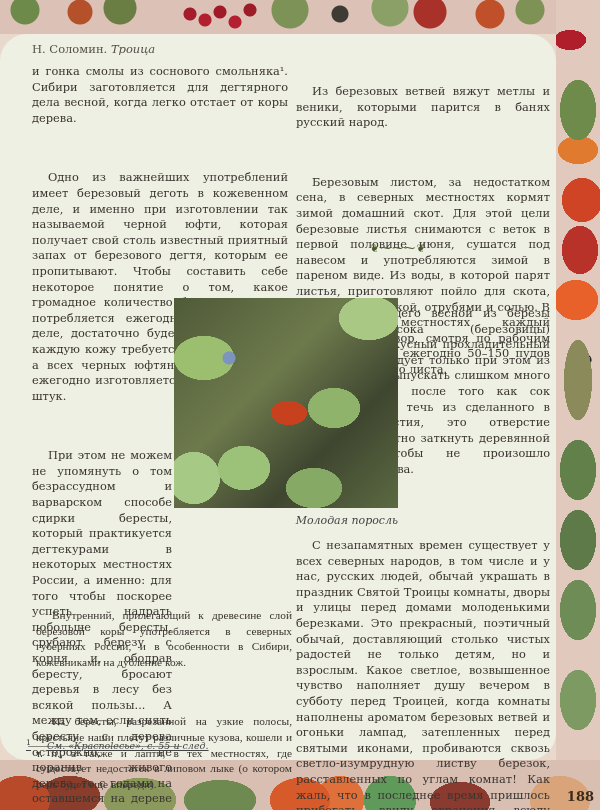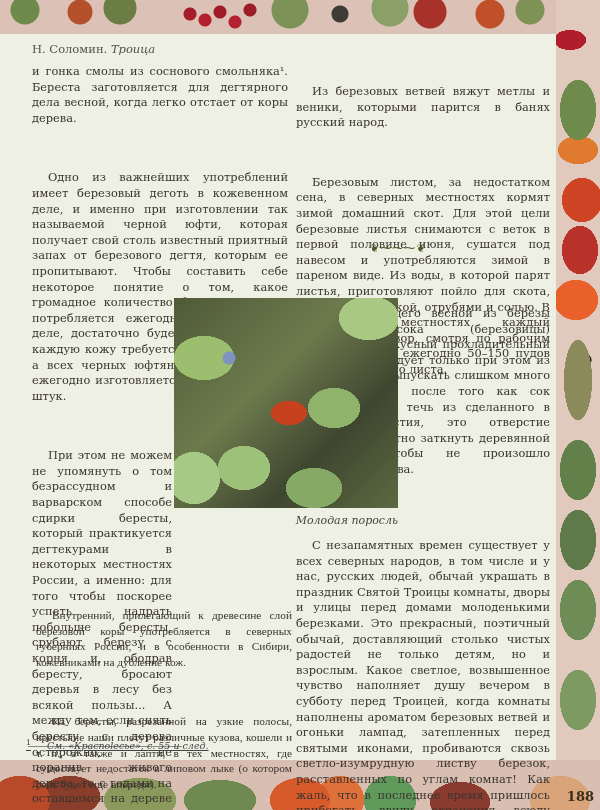--- a/index.html
+++ b/index.html
@@ -55,20 +55,21 @@
         radial-gradient(ellipse 30px 22px at 300px 40px, #d65a2a 0 100%, transparent 101%),
         radial-gradient(ellipse 24px 24px at 340px 40px, #e0703a 0 100%, transparent 101%),
         radial-gradient(ellipse 26px 24px at 390px 40px, #5f9a5a 0 100%, transparent 101%),
         radial-gradient(ellipse 30px 20px at 460px 42px, #8a3a2e 0 100%, transparent 101%),
         radial-gradient(ellipse 30px 24px at 560px 40px, #d9a47a 0 100%, transparent 101%),
         #d9bfb2;
     }
     .page {
       position:absolute; left:0; top:34px; width:556px; height:726px;
       background:#eef0e3;
+      border-radius:27px;
     }
     .running-head {
       position:absolute; left:32px; top:8px; font-size:11.5px; color:#55504a;
     }
     .running-head i { font-style:italic; }
     .col {
       position:absolute; font-size:11.4px; line-height:15.6px; text-align:justify;
     }
     .col p { margin:0; text-indent:0; }
     .col p.ind { text-indent:16px;margin-top:44px; }
@@ -112,21 +113,21 @@
 <div class="border-right"></div>
 <div class="border-bottom"></div>
 
 <div class="page">
   <div class="running-head">
     <span>Н. Соломин.</span>
     <i>Троица</i>
   </div>
 
   <div class="col col-left">
-    <p>и гонка смолы из соснового смольняка¹. Береста заготовляется для дегтярного дела весной, когда легко отстает от коры дерева.</p>
+    <p>и гонка смолы из соснового смольняка¹. Сибири заготовляется для дегтярного дела весной, когда легко отстает от коры дерева.</p>
     <p class="ind">Одно из важнейших употреблений имеет березовый деготь в кожевенном деле, и именно при изготовлении так называемой черной юфти, которая получает свой столь известный приятный запах от березового дегтя, которым ее пропитывают. Чтобы составить себе некоторое понятие о том, какое громадное количество березового дегтя потребляется ежегодно в кожевенном деле, достаточно будет сказать, что на каждую кожу требуется 1½ фунта дегтя, а всех черных юфтяных кож в России ежегодно изготовляется более 1 500 000 штук.</p>
     <p class="ind" style="width:140px">При этом не можем не упомянуть о том безрассудном и варварском способе сдирки бересты, который практикуется дегтекурами в некоторых местностях России, а именно: для того чтобы поскорее успеть надрать побольше бересты, срубают березу с корня и, ободрав бересту, бросают деревья в лесу без всякой пользы... А между тем, если снять бересту с дерева осторожно, не поранив живого дерева, то с годами на оставшемся на дереве нижнем слое коры нередко снова вырастает вторичная береста (барма), которая в свое время также может пойти на дегтекурение.</p>
   </div>
 
   <div class="col col-right" style="top:6px">
     <p class="ind">Из березовых ветвей вяжут метлы и веники, которыми парится в банях русский народ.</p>
     <p class="ind">Березовым листом, за недостатком сена, в северных местностях кормят зимой домашний скот. Для этой цели березовые листья снимаются с веток в первой половине июня, сушатся под навесом и употребляются зимой в пареном виде. Из воды, в которой парят листья, приготовляют пойло для скота, заправляя ее мукой, отрубями и солью. В упомянутых местностях каждый крестьянский двор, смотря по рабочим силам, запасает ежегодно 50–150 пудов сухого березового листа.</p>
   </div>
 
   <div class="ornament">❦⁓⁓⁓❦</div>

